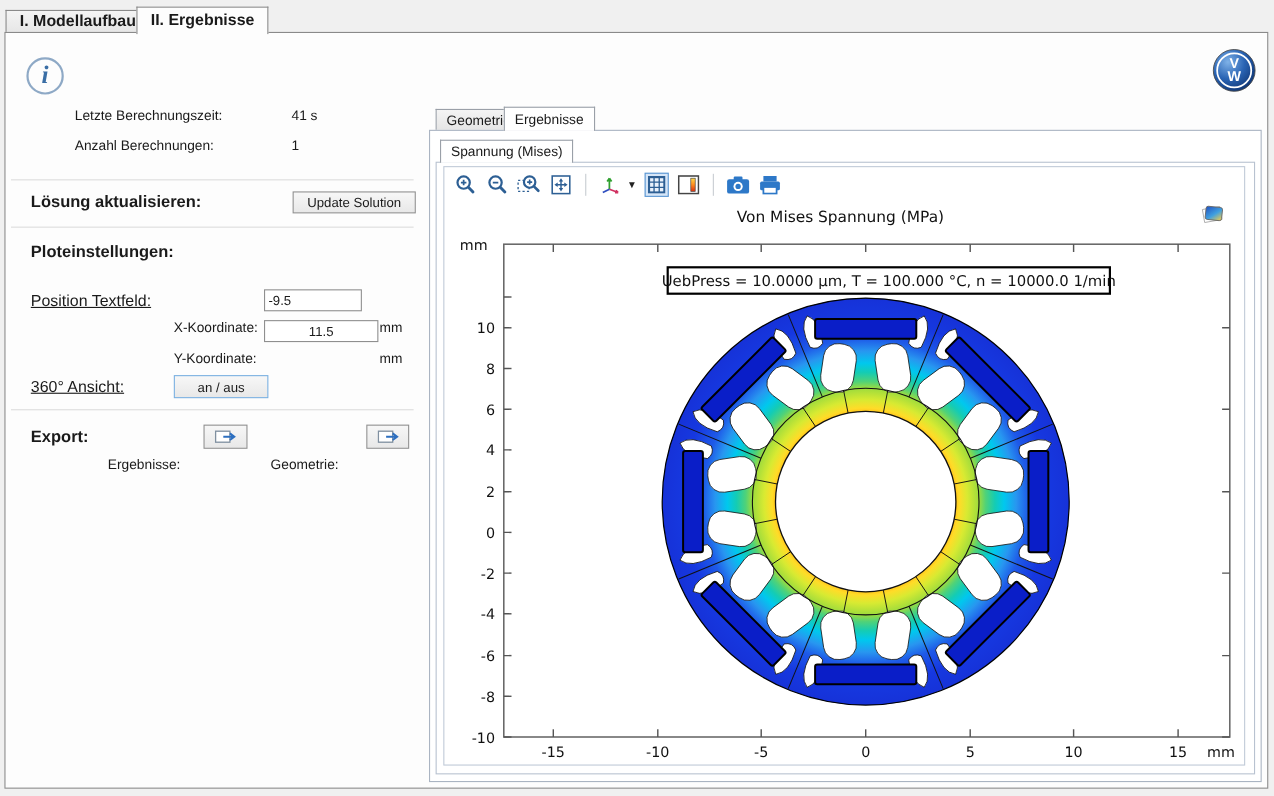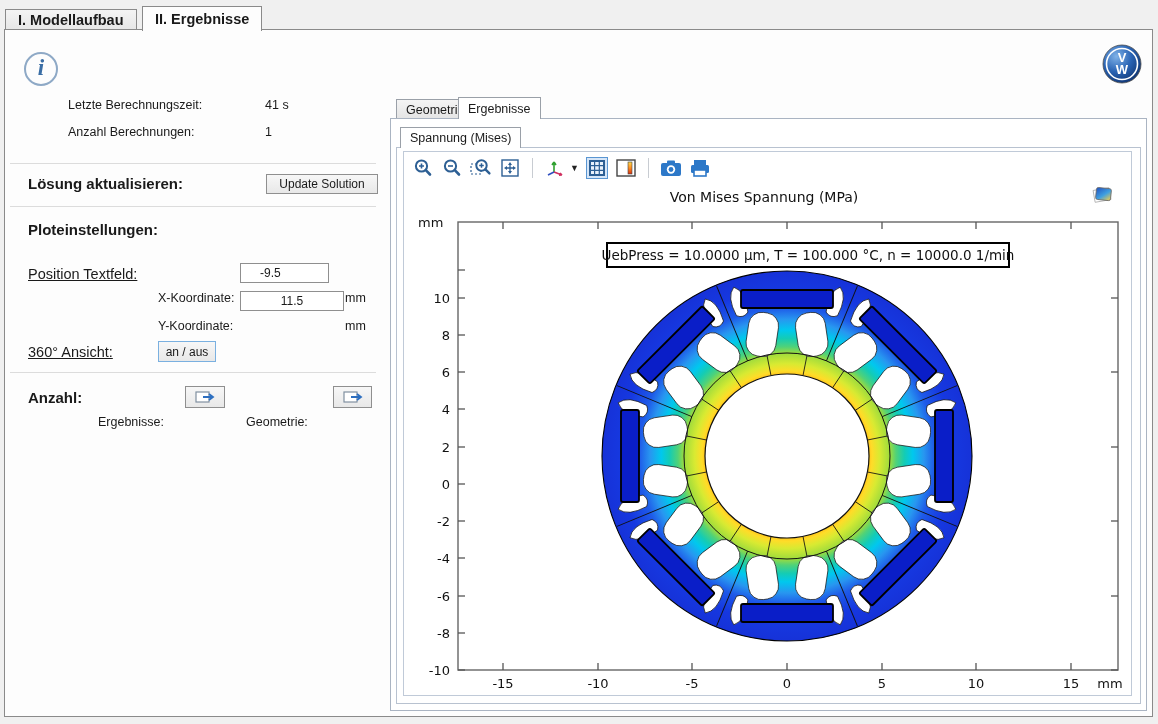--- a/index.html
+++ b/index.html
@@ -3,42 +3,42 @@
 <meta charset="utf-8">
 <style>
   html,body{margin:0;padding:0;}
   body{width:1158px;height:724px;background:#f0f0f0;font-family:"Liberation Sans",sans-serif;color:#1a1a1a;-webkit-font-smoothing:antialiased;}
   #app{position:relative;width:1158px;height:724px;background:#f0f0f0;overflow:hidden;}
 
   
   .top-tab{position:absolute;box-sizing:border-box;border:1px solid #8a8a8a;font-weight:bold;font-size:14.5px;
            padding:0 12px;display:flex;align-items:center;}
   .top-tab.inactive{left:5px;top:9px;height:21px;background:linear-gradient(#f4f4f4,#e6e6e6);border-bottom:none;}
-  .top-tab.active{left:142px;top:6px;height:25px;background:#fdfdfd;border-bottom:none;z-index:5;}
+  .top-tab.active{left:124px;top:6px;height:25px;background:#fdfdfd;border-bottom:none;z-index:5;}
 
   
   .main-box{position:absolute;left:4px;top:29px;width:1149px;height:688px;background:#fdfdfd;
             border:1px solid #8a8a8a;box-sizing:border-box;}
 
   .sep{position:absolute;left:10px;width:366px;height:1px;background:#dcdcdc;}
 
   
   .lbl{position:absolute;font-size:12.5px;white-space:nowrap;margin-top:24px;}
   .heading{position:absolute;font-size:15px;font-weight:bold;white-space:nowrap;}
   .underlined{position:absolute;font-size:14.5px;text-decoration:underline;white-space:nowrap;}
 
   .info-icon{position:absolute;left:24px;top:52px;width:34px;height:34px;border:2px solid #8ea9c6;border-radius:50%;
              box-sizing:border-box;display:flex;align-items:center;justify-content:center;background:#fdfdfd;}
   .info-icon span{font-family:"Liberation Serif",serif;font-style:italic;font-weight:bold;font-size:23px;color:#3a6ea5;line-height:1;margin-top:-3px;}
 
   .btn{position:absolute;box-sizing:border-box;border:1px solid #8f8f8f;background:linear-gradient(#f7f7f7,#e8e8e8);
        font-family:"Liberation Sans",sans-serif;font-size:12px;display:flex;align-items:center;justify-content:center;cursor:default;}
   .btn.blue-border{border:1px solid #7ab0e0;}
   .txt-input{position:absolute;box-sizing:border-box;border:1px solid #8f8f8f;background:#fff;font-size:12px;
-             padding:1px 19px;display:flex;align-items:center;}
+             padding:1px 3px;display:flex;align-items:center;}
 
   
   .r-tab{position:absolute;box-sizing:border-box;border:1px solid #9aa0a8;font-size:12.5px;padding:0 9px;
          display:flex;align-items:center;}
   .r-tab.inactive{background:linear-gradient(#f4f4f4,#e4e4e4);border-bottom:none;}
   .r-tab.active{background:#ffffff;border-bottom:none;z-index:4;}
 
   .panel-box{position:absolute;box-sizing:border-box;background:#ffffff;}
   .outer-content{left:390px;top:118px;width:757px;height:593px;border:1px solid #aab4c2;}
   .inner-content{left:396px;top:147px;width:745px;height:557px;border:1px solid #b8c2d0;}
@@ -95,27 +95,27 @@
   </div>
   <div class="lbl" style="left:345px;top:267px;">mm</div>
 
   <div class="lbl" style="left:158px;top:295px;">Y-Koordinate:</div>
   <div class="txt-input" style="left:240px;top:291px;width:104px;height:20px;justify-content:center;">
     <span>11.5</span>
   </div>
   <div class="lbl" style="left:345px;top:295px;">mm</div>
 
   <div class="underlined" style="left:28px;top:344px;text-align:center;">360° Ansicht:</div>
-  <div class="btn blue-border" style="left:158px;top:341px;width:58px;height:21px;">
+  <div class="btn blue-border" style="left:158px;top:341px;width:86px;height:21px;">
     <span>an / aus</span>
   </div>
 
   <div class="sep" style="top:372px;"></div>
 
-  <div class="heading" style="left:28px;top:389px;">Anzahl:</div>
+  <div class="heading" style="left:28px;top:389px;">Export:</div>
   <div class="lbl" style="left:98px;top:391px;">Ergebnisse:</div>
   <div class="btn" style="left:185px;top:386px;width:40px;height:22px;">
     <svg width="20" height="14" viewBox="0 0 20 14">
       <rect x="1" y="2" width="13" height="10" fill="#ffffff" stroke="#8090a0" stroke-width="1.2"></rect>
       <path d="M8 7 H17 M14 4 L18 7 L14 10" fill="none" stroke="#2d6fc0" stroke-width="1.8"></path>
     </svg>
   </div>
   <div class="lbl" style="left:246px;top:391px;">Geometrie:</div>
   <div class="btn" style="left:333px;top:386px;width:39px;height:22px;">
     <svg width="20" height="14" viewBox="0 0 20 14">

